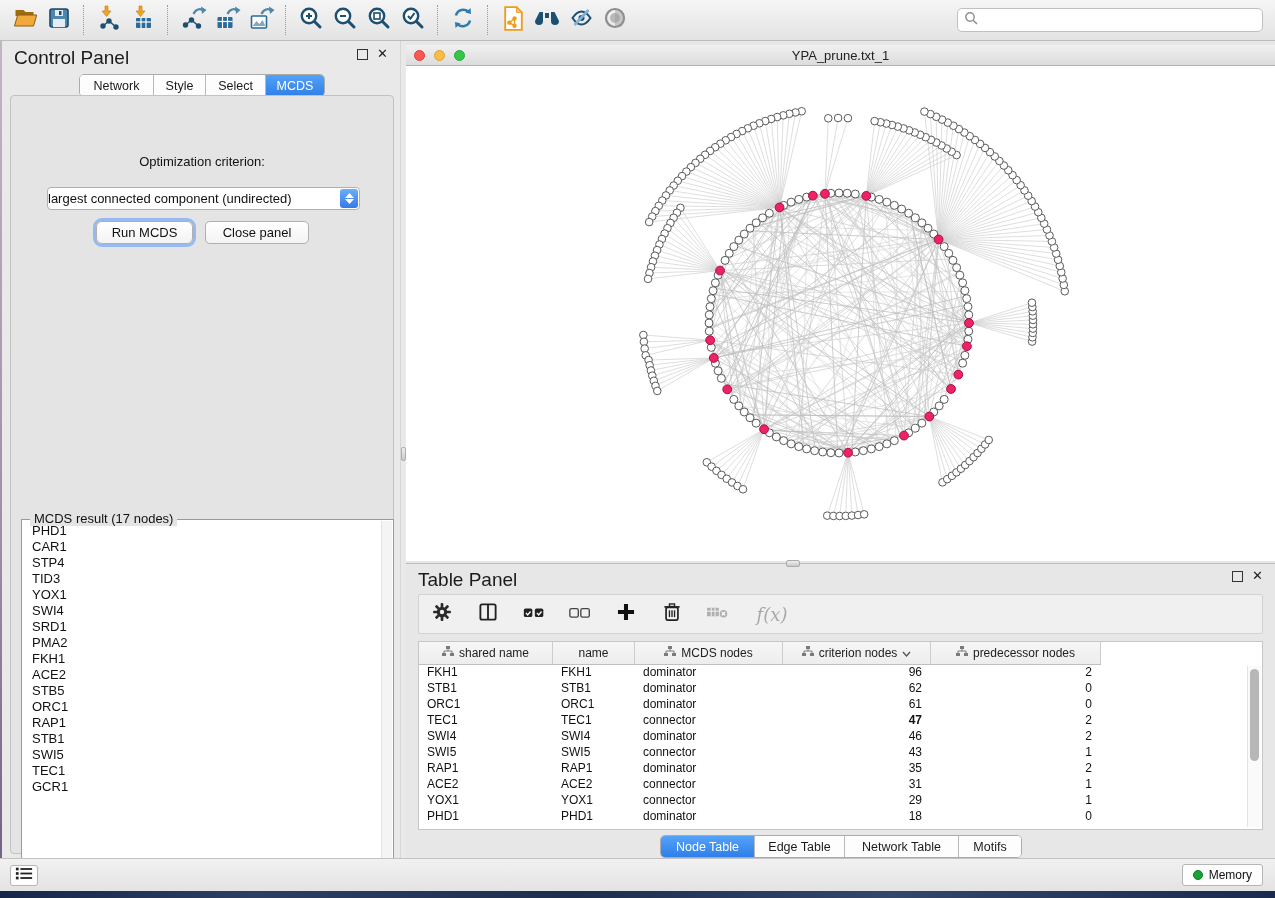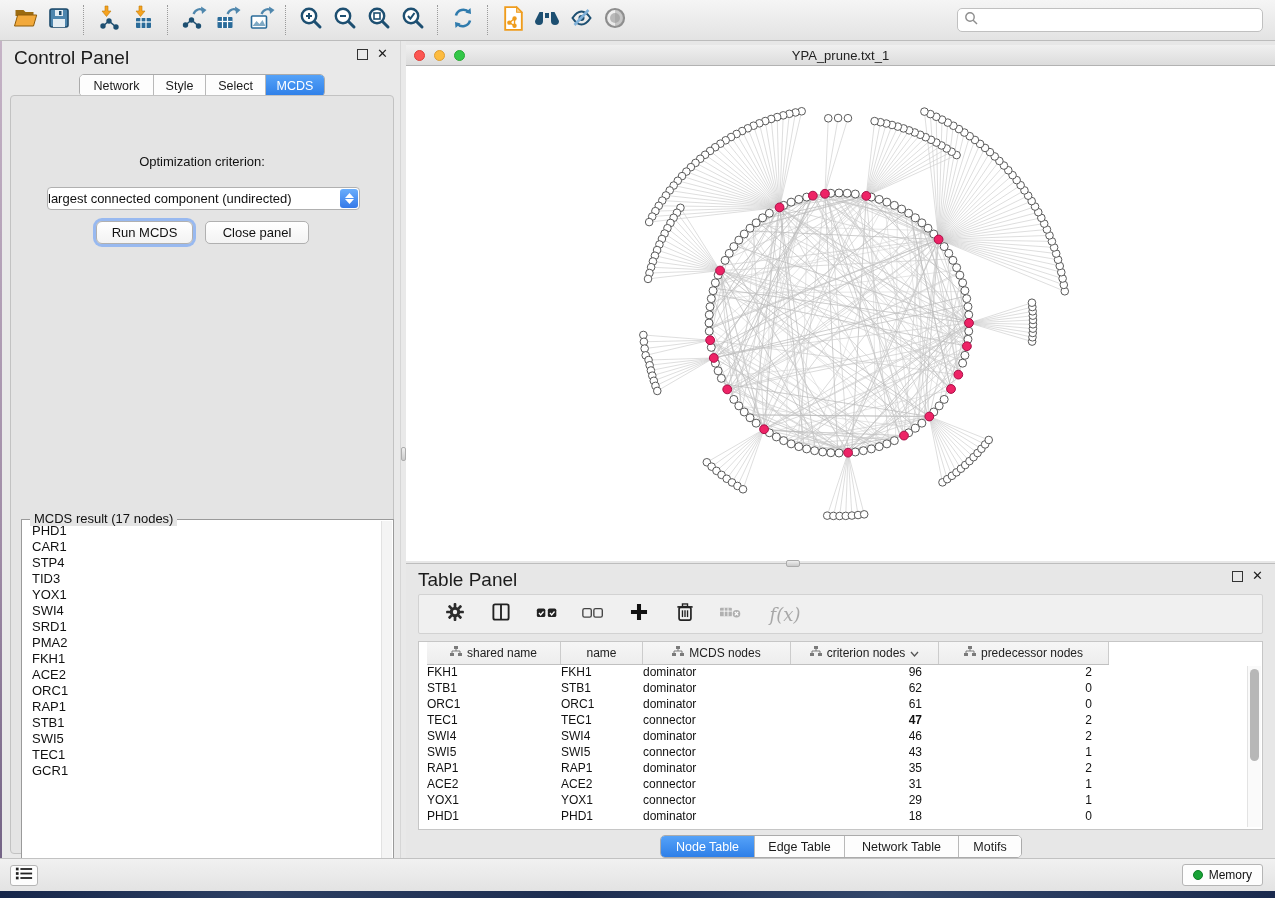--- a/index.html
+++ b/index.html
@@ -82,26 +82,26 @@
   .tl-green{left:48px;background:#33c748;border:1px solid #27aa35;}
   .net-title{position:absolute;left:0;top:3px;width:100%;text-align:center;font-size:13px;color:#222;}
   .net-canvas{position:absolute;left:0;top:21px;width:869px;height:495px;background:#fff;}
 
   
   .table-panel{position:absolute;left:0;top:522px;width:869px;height:295px;background:#e7e7e7;border-top:1px solid #bdbdbd;box-sizing:border-box;}
   .hgrip{position:absolute;left:380px;top:-4px;width:14px;height:7px;background:linear-gradient(#efefef,#c9c9c9);border:1px solid #ababab;border-radius:2px;box-sizing:border-box;}
   .tp-titlerow{position:absolute;left:0;top:4px;width:100%;height:20px;}
   .tp-float{right:32px;} .tp-close{right:12px;}
   .tp-toolbar{position:absolute;left:12px;top:30px;width:845px;height:40px;background:#f0f0f0;
-    border:1px solid #d2d2d2;border-radius:2px;display:flex;align-items:center;gap:16px;padding:0 21px;box-sizing:border-box;}
+    border:1px solid #d2d2d2;border-radius:2px;display:flex;align-items:center;gap:16px;padding:0 8px;box-sizing:border-box;}
   .tp-btn{width:30px;height:30px;display:flex;align-items:center;justify-content:center;}
   .fx-label{font-family:"DejaVu Serif","Liberation Serif",serif;font-style:italic;font-size:18px;color:#a8a8a8;padding-left:2px;}
 
   .node-table{position:absolute;left:12px;top:77px;width:845px;height:189px;background:#fff;border:1px solid #c6c6c6;box-sizing:border-box;}
-  .nt-header{position:absolute;left:8px;top:0;height:22px;display:flex;background:linear-gradient(#f6f6f6,#ededed);border-bottom:1px solid #c0c0c0;text-align:center;}
+  .nt-header{position:absolute;left:0;top:0;height:22px;display:flex;background:linear-gradient(#f6f6f6,#ededed);border-bottom:1px solid #c0c0c0;text-align:center;}
   .nt-hcell{height:22px;display:flex;align-items:center;justify-content:center;gap:5px;
     font-size:12px;color:#222;border-right:1px solid #cccccc;box-sizing:border-box;}
   .nt-body{position:absolute;left:0;top:22px;right:14px;bottom:0;overflow:hidden;}
   .nt-row{display:flex;height:16px;align-items:center;}
   .nt-cell{font-size:12px;color:#111;box-sizing:border-box;white-space:nowrap;overflow:hidden;}
   .nt-cell.txt{text-align:left;padding-left:8px;}
   .nt-cell.num{text-align:right;padding-right:9px;}
   .nt-scroll{position:absolute;top:24px;right:1px;width:13px;bottom:2px;background:#fafafa;border-left:1px solid #e3e3e3;}
   .nt-thumb{position:absolute;left:2px;top:3px;width:9px;height:92px;background:#b7b7b7;border-radius:5px;}
 
@@ -328,20 +328,21 @@
               <div>PHD1</div>
               <div>CAR1</div>
               <div>STP4</div>
               <div>TID3</div>
               <div>YOX1</div>
               <div>SWI4</div>
               <div>SRD1</div>
               <div>PMA2</div>
               <div>FKH1</div>
               <div>ACE2</div>
+              <div>STB5</div>
               <div>ORC1</div>
               <div>RAP1</div>
               <div>STB1</div>
               <div>SWI5</div>
               <div>TEC1</div>
               <div>GCR1</div>
             </div>
           <div class="mcds-scroll"></div>
         </div>
       </div>

